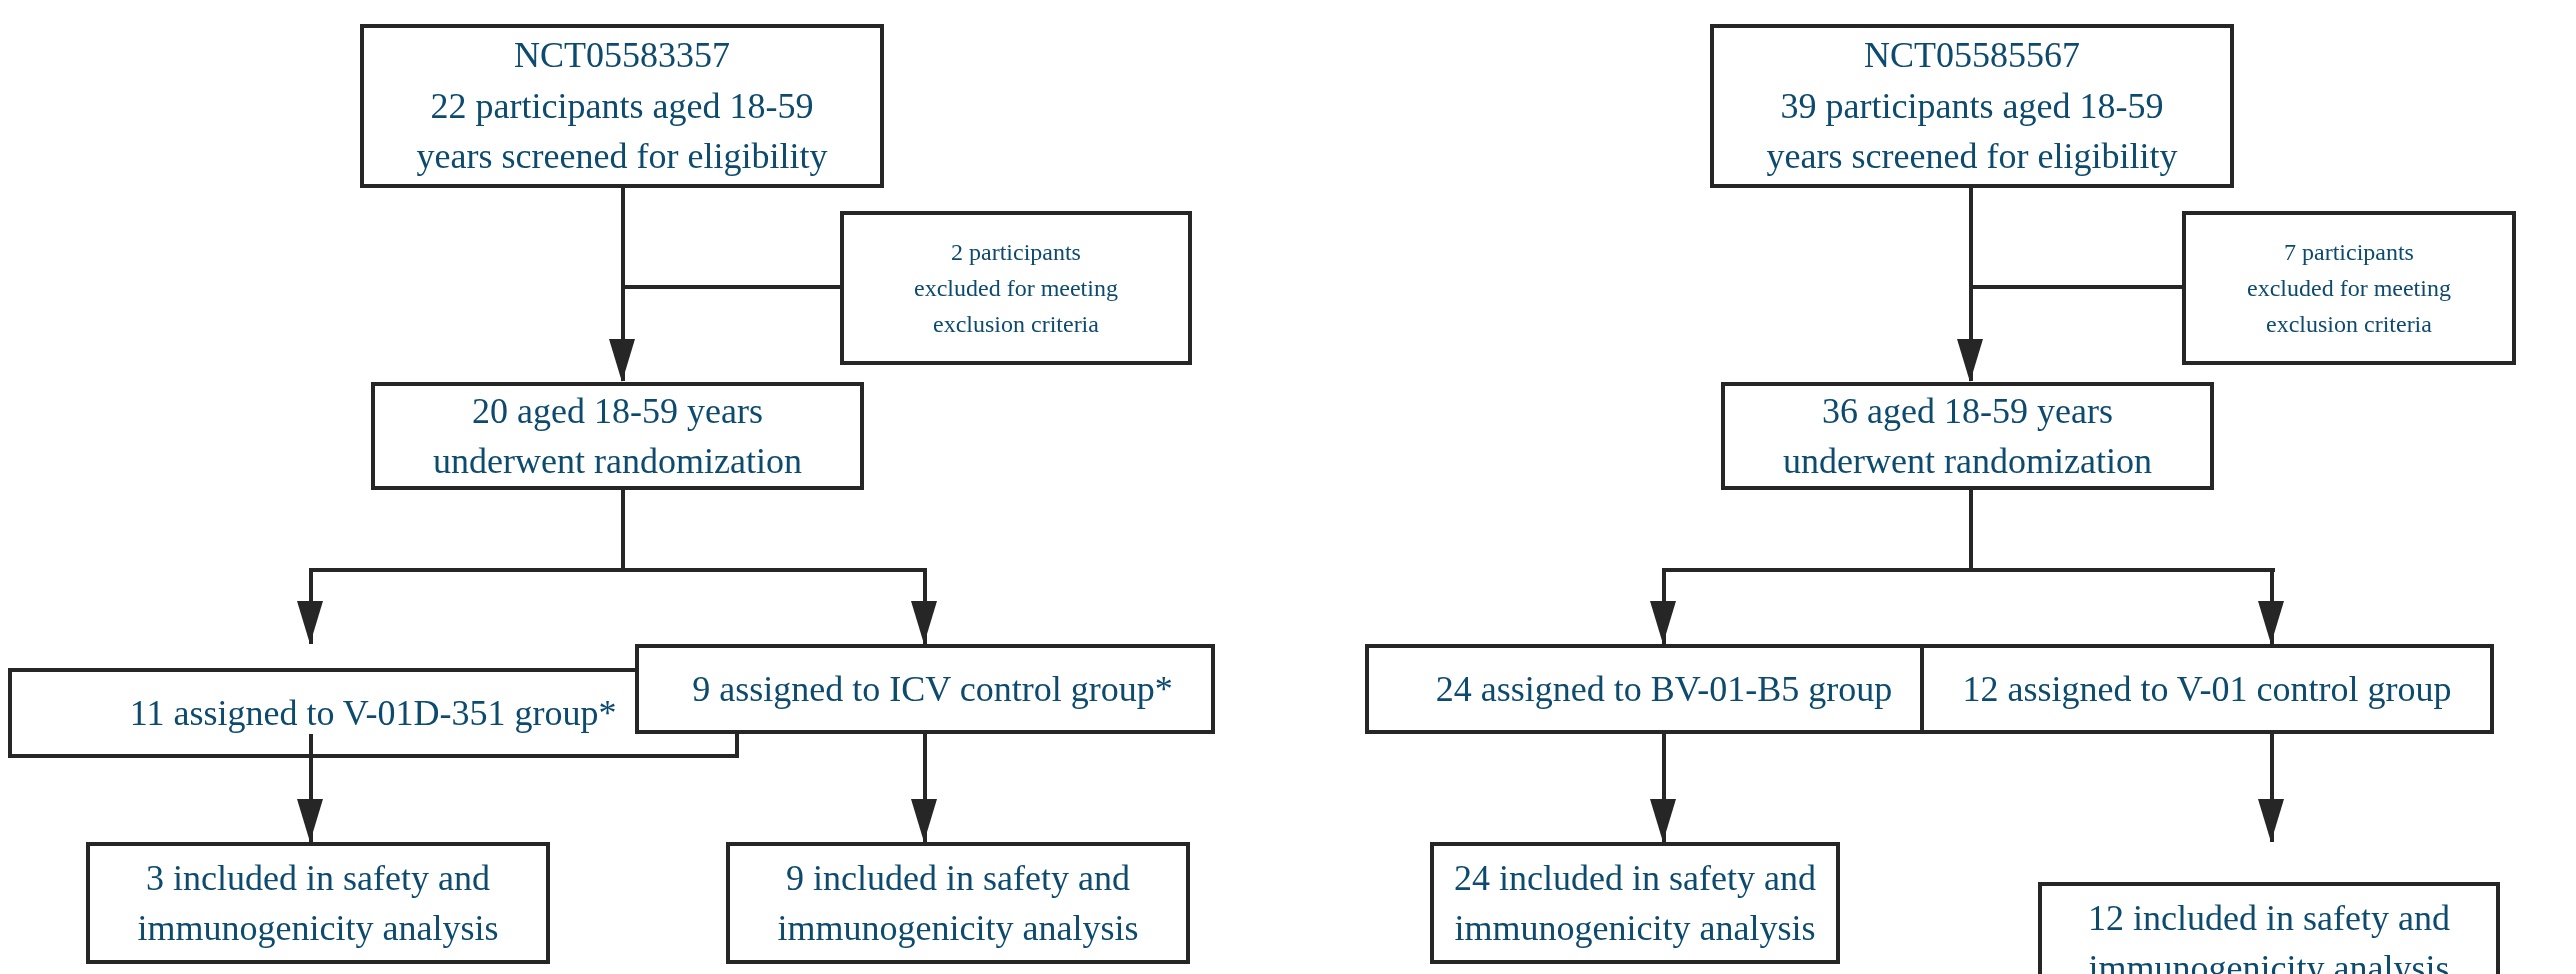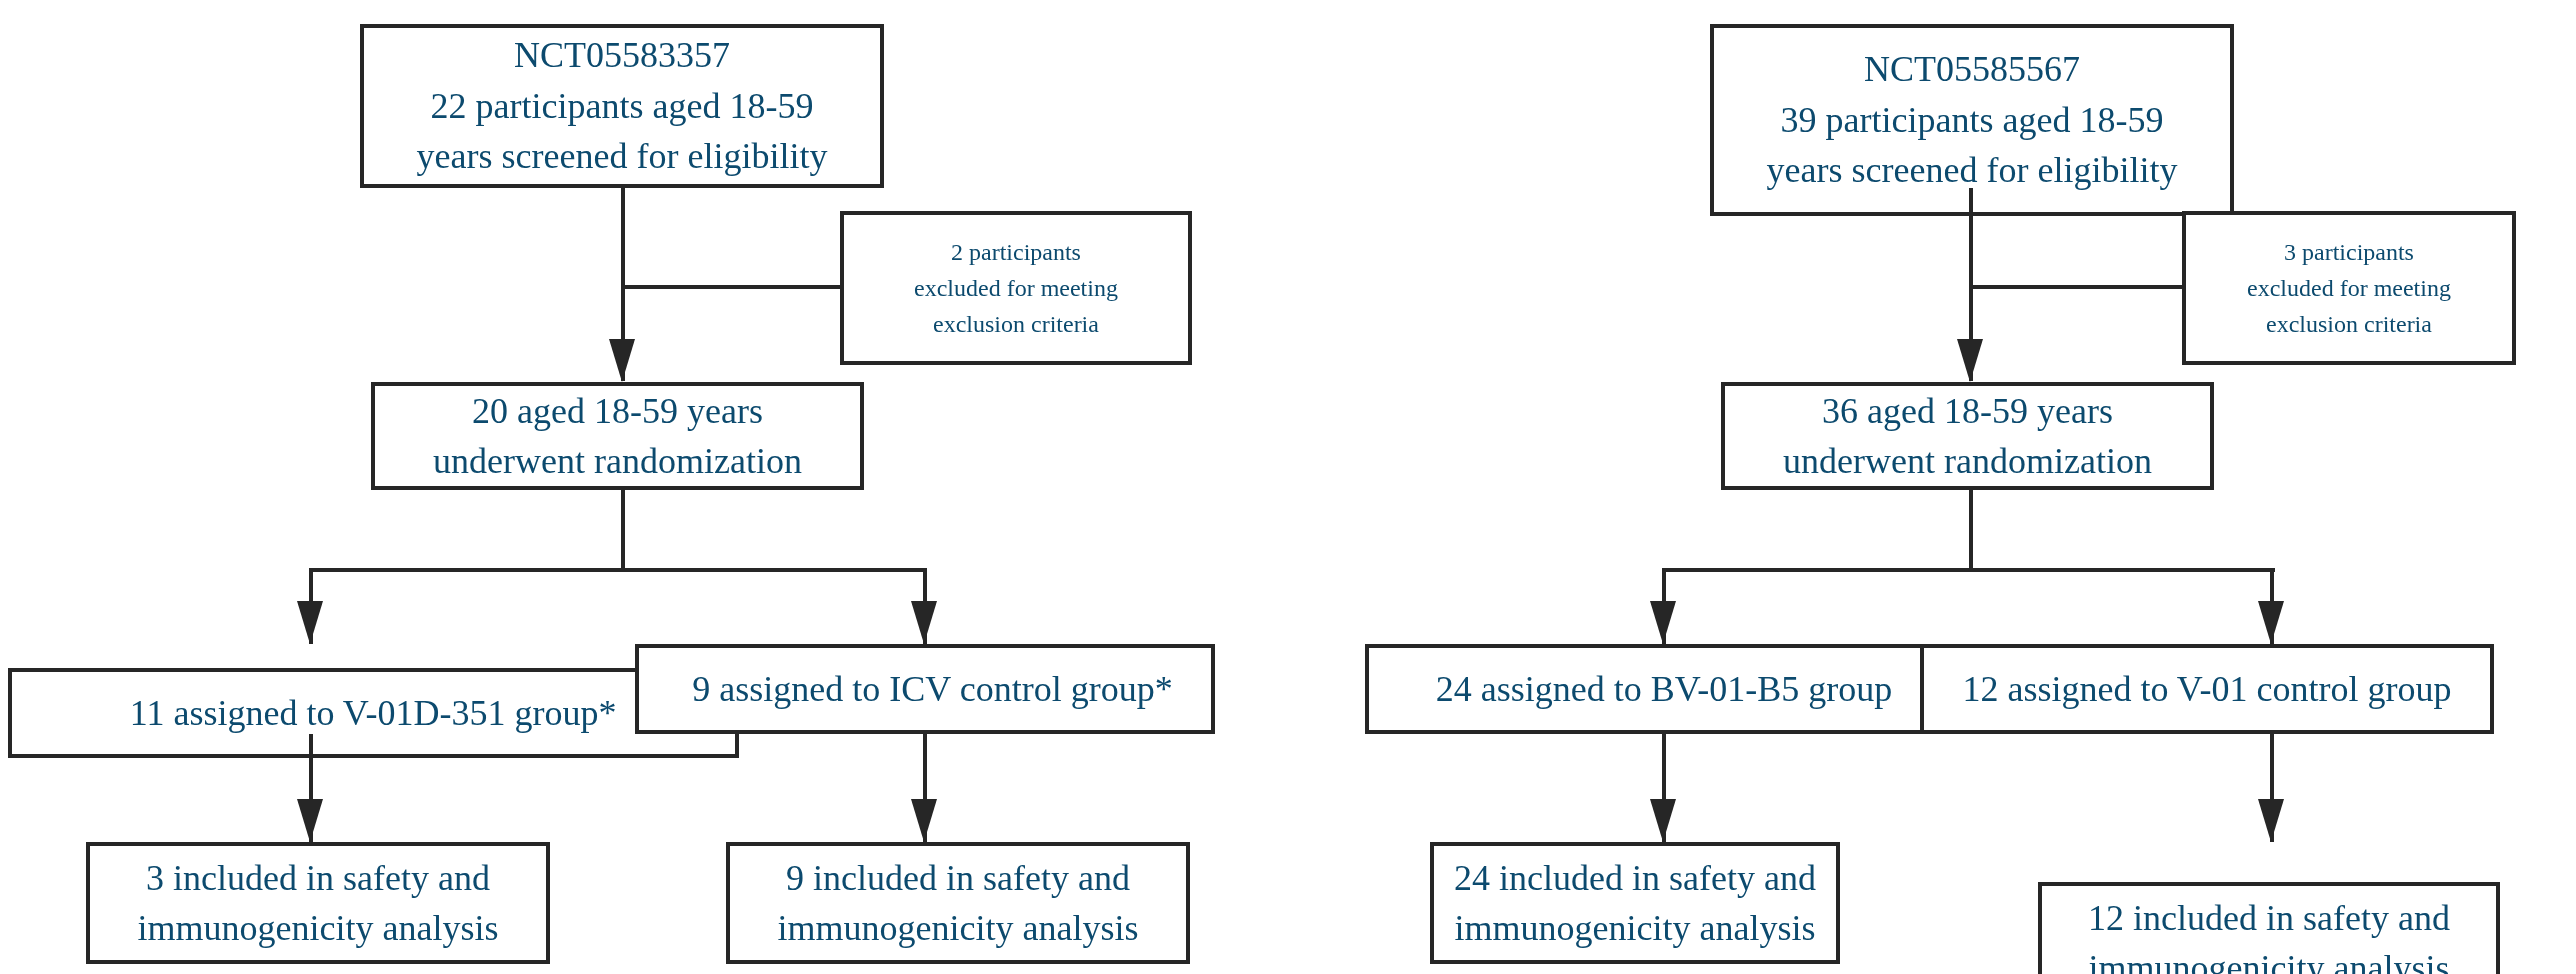--- a/index.html
+++ b/index.html
@@ -85,29 +85,29 @@
     <div class="arrow-down" style="left:911px; top:799px;"></div>
 
     <div class="box" style="left:86px; top:842px; width:464px; height:122px;">3 included in safety and
 immunogenicity analysis</div>
     <div class="box" style="left:726px; top:842px; width:464px; height:122px;">9 included in safety and
 immunogenicity analysis</div>
   </div>
 
   <div>
 
-    <div class="box" style="left:1710px; top:24px; width:524px; height:192px;">NCT05585567
+    <div class="box" style="left:1710px; top:24px; width:524px; height:164px;">NCT05585567
 39 participants aged 18-59
 years screened for eligibility</div>
 
     <div class="line" style="left:1969px; top:188px; width:4.3px; height:193px;"></div>
     <div class="line" style="left:1969px; top:285px; width:215px; height:4.3px;"></div>
     <div class="arrow-down" style="left:1957px; top:339px;"></div>
 
-    <div class="box box-sm" style="left:2182px; top:211px; width:334px; height:154px;">3 participants
+    <div class="box box-sm" style="left:2182px; top:211px; width:334px; height:154px;">7 participants
 excluded for meeting
 exclusion criteria</div>
 
     <div class="box" style="left:1721px; top:382px; width:493px; height:108px;">36 aged 18-59 years
 underwent randomization</div>
 
     <div class="line" style="left:1969px; top:490px; width:4.3px; height:80px;"></div>
     <div class="line" style="left:1662px; top:568px; width:613px; height:4.3px;"></div>
     <div class="line" style="left:1662px; top:568px; width:4.3px; height:76px;"></div>
     <div class="arrow-down" style="left:1650px; top:601px;"></div>

